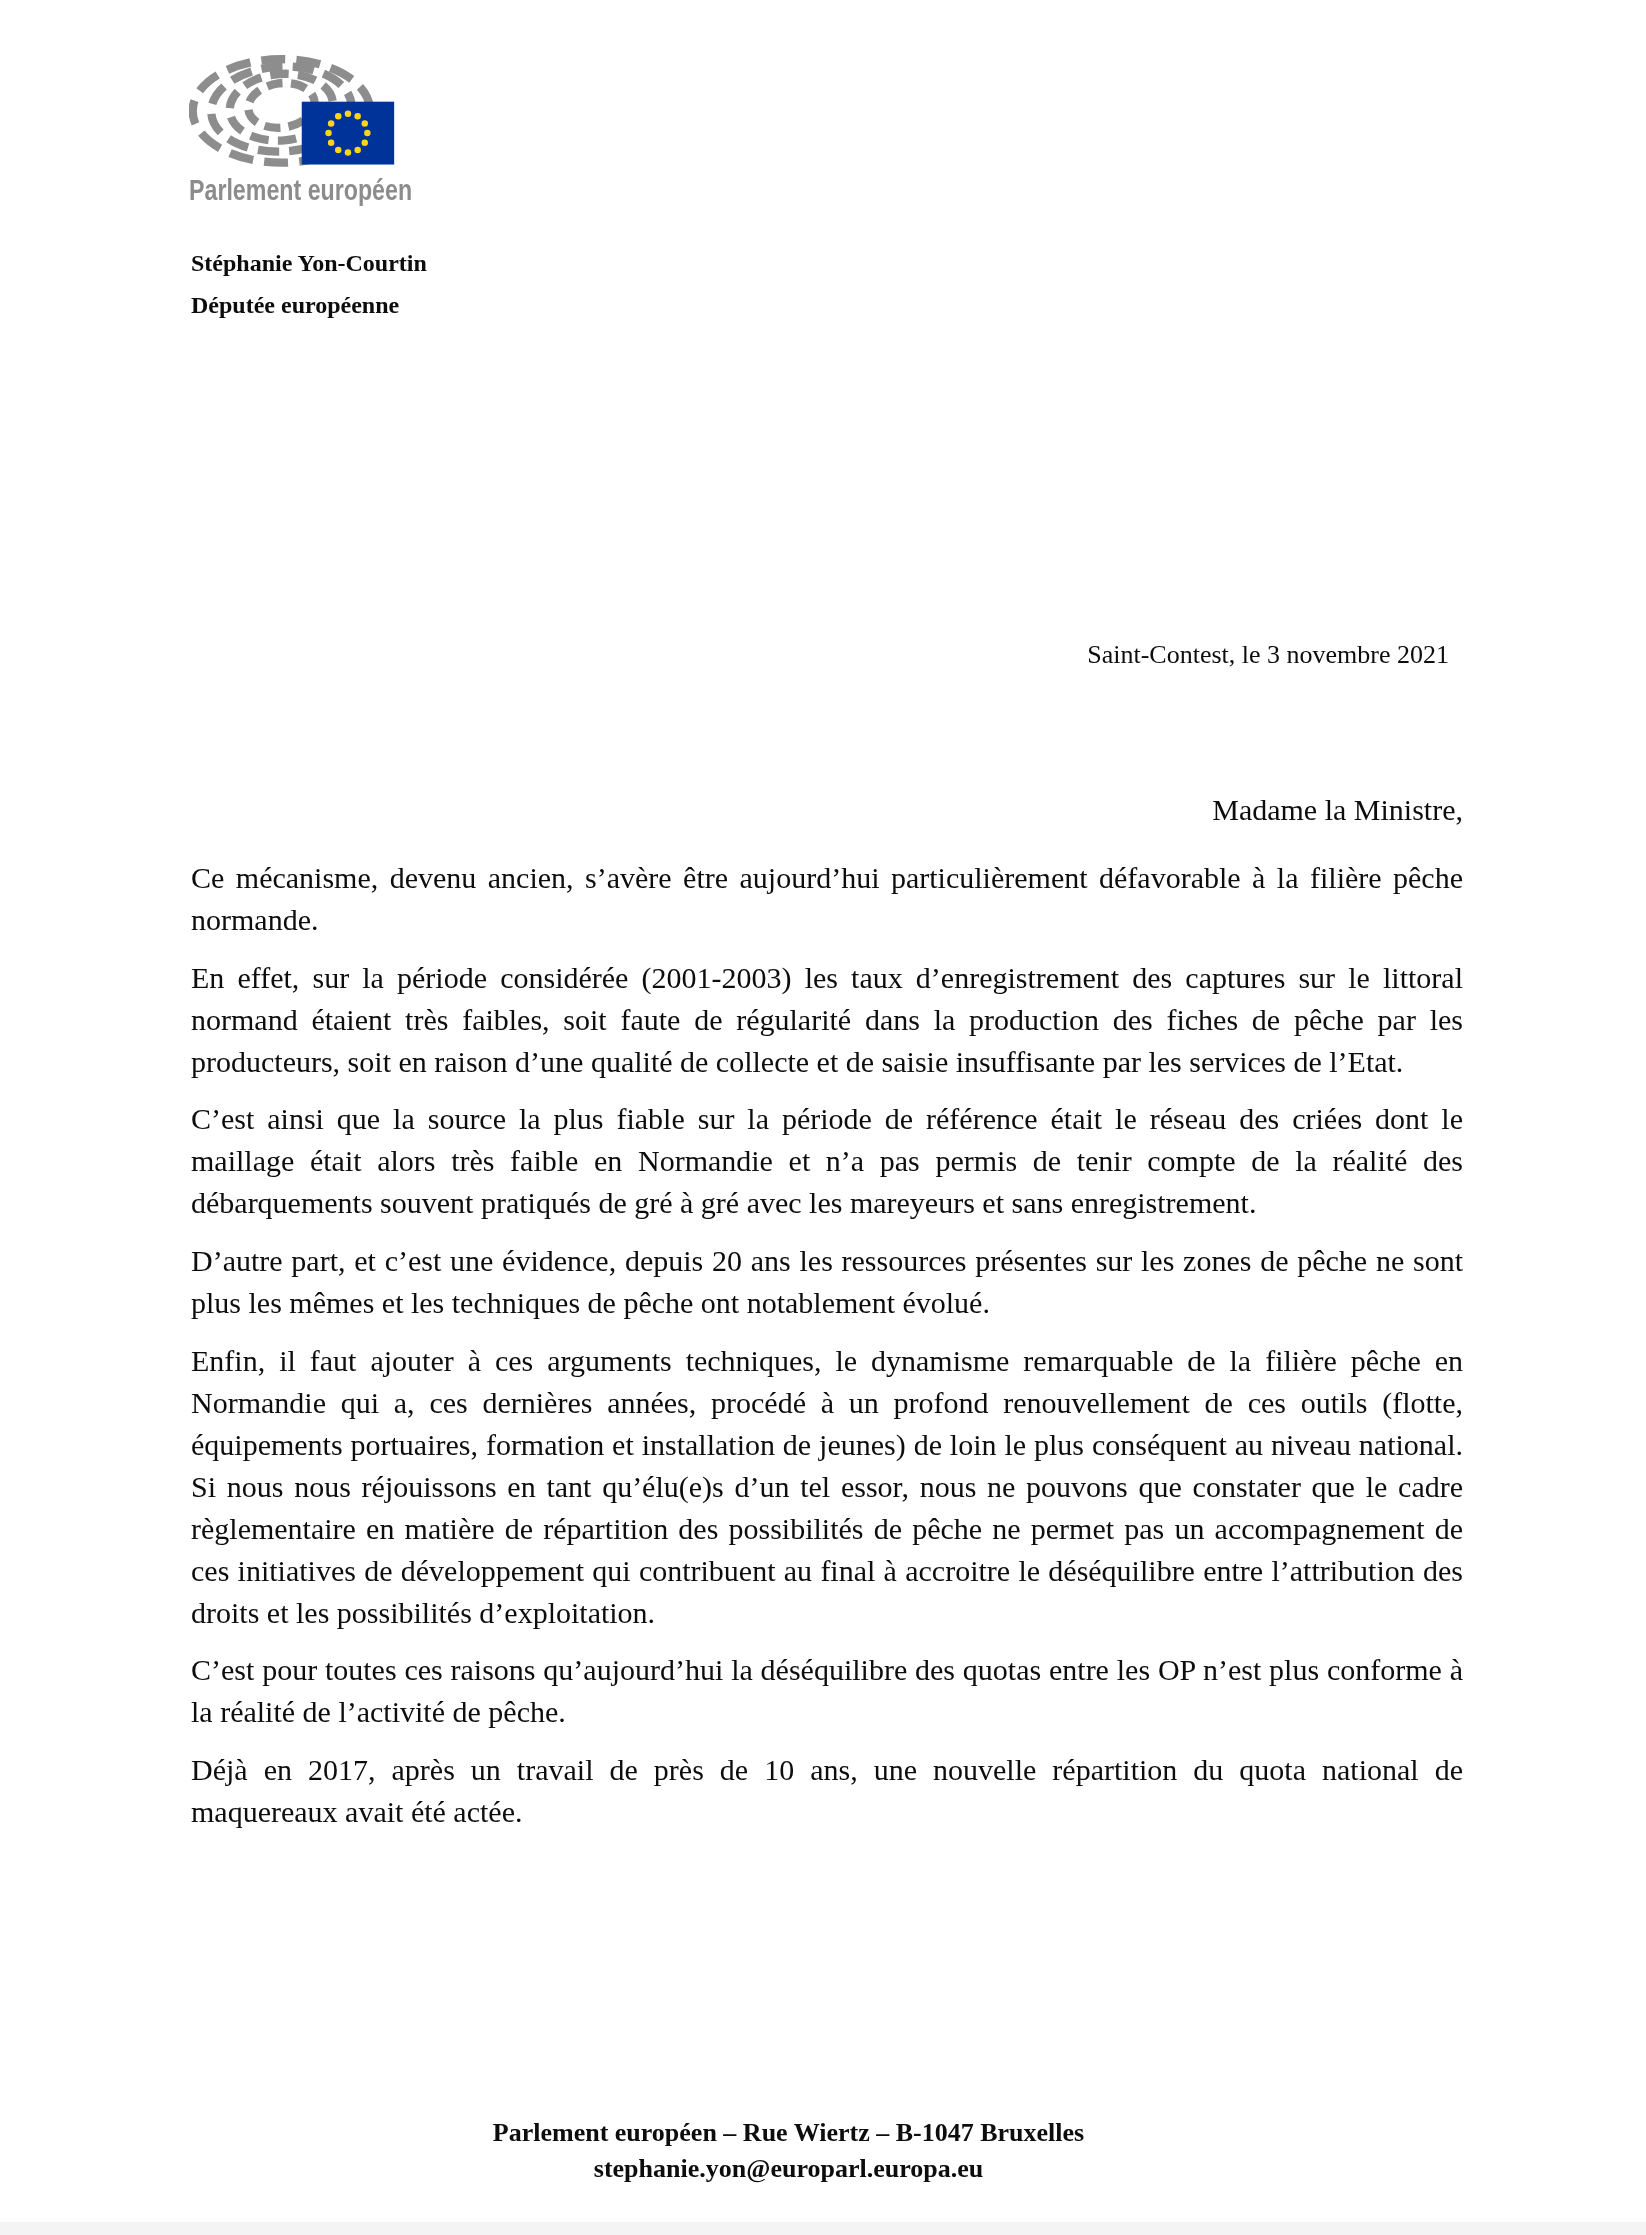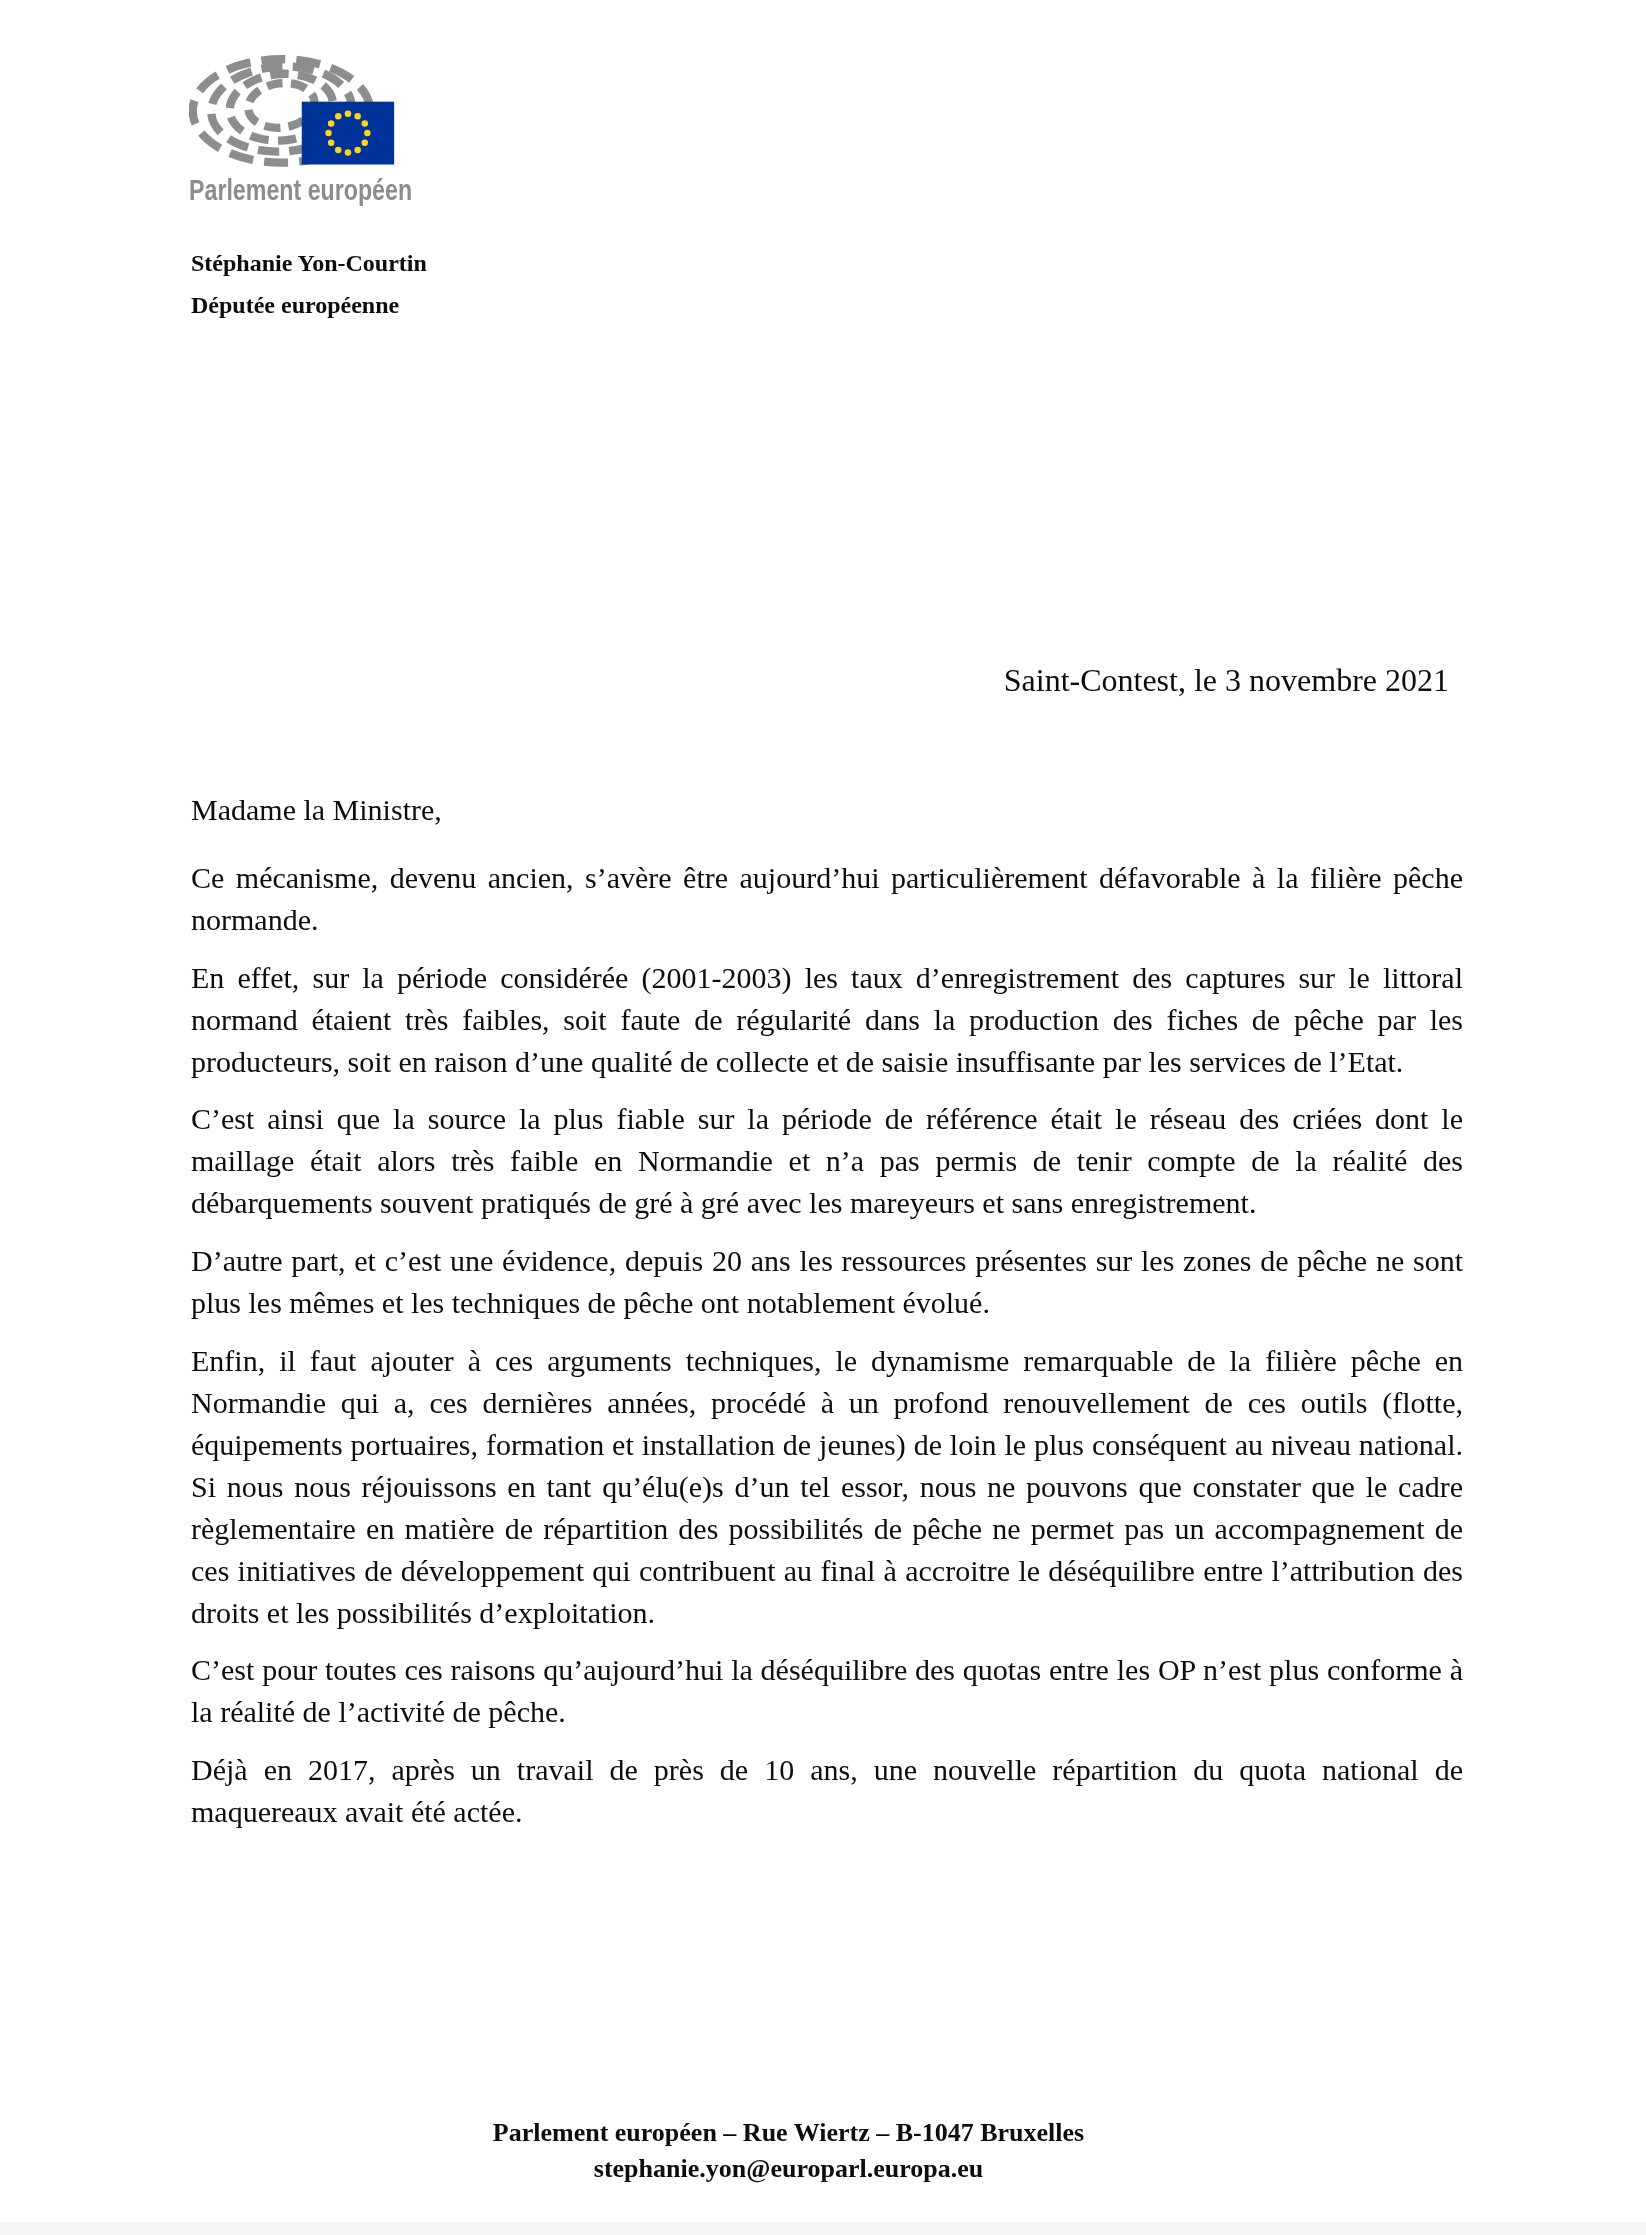--- a/index.html
+++ b/index.html
@@ -28,29 +28,29 @@
   
   .sender{
     position:absolute;left:191px;top:242px;
     font-weight:bold;font-size:24px;line-height:42px;
   }
   .recipient{
     position:absolute;right:218px;top:415px;
     text-align:right;font-size:30px;line-height:45px;
   }
   .dateline{
-    position:absolute;right:198px;top:662px;
-    font-size:32px;
+    position:absolute;right:198px;top:640px;
+    font-size:26px;
   }
   
   .content{
     position:absolute;left:191px;top:789px;width:1272px;
     font-size:30px;line-height:42px;
   }
-  .salutation{margin:0 0 26px 0;}
+  .salutation{margin:0 0 26px 0;text-align:right;}
   .content p{margin:0 0 15.7px 0;text-align:justify;}
   
   .footer{
     position:absolute;left:0;top:2115px;width:1577px;
     text-align:center;font-size:26px;line-height:36px;font-weight:bold;
   }
   .page-edge{
     position:absolute;left:0;bottom:0;width:1647px;height:13px;
     background:#f4f4f4;
   }

